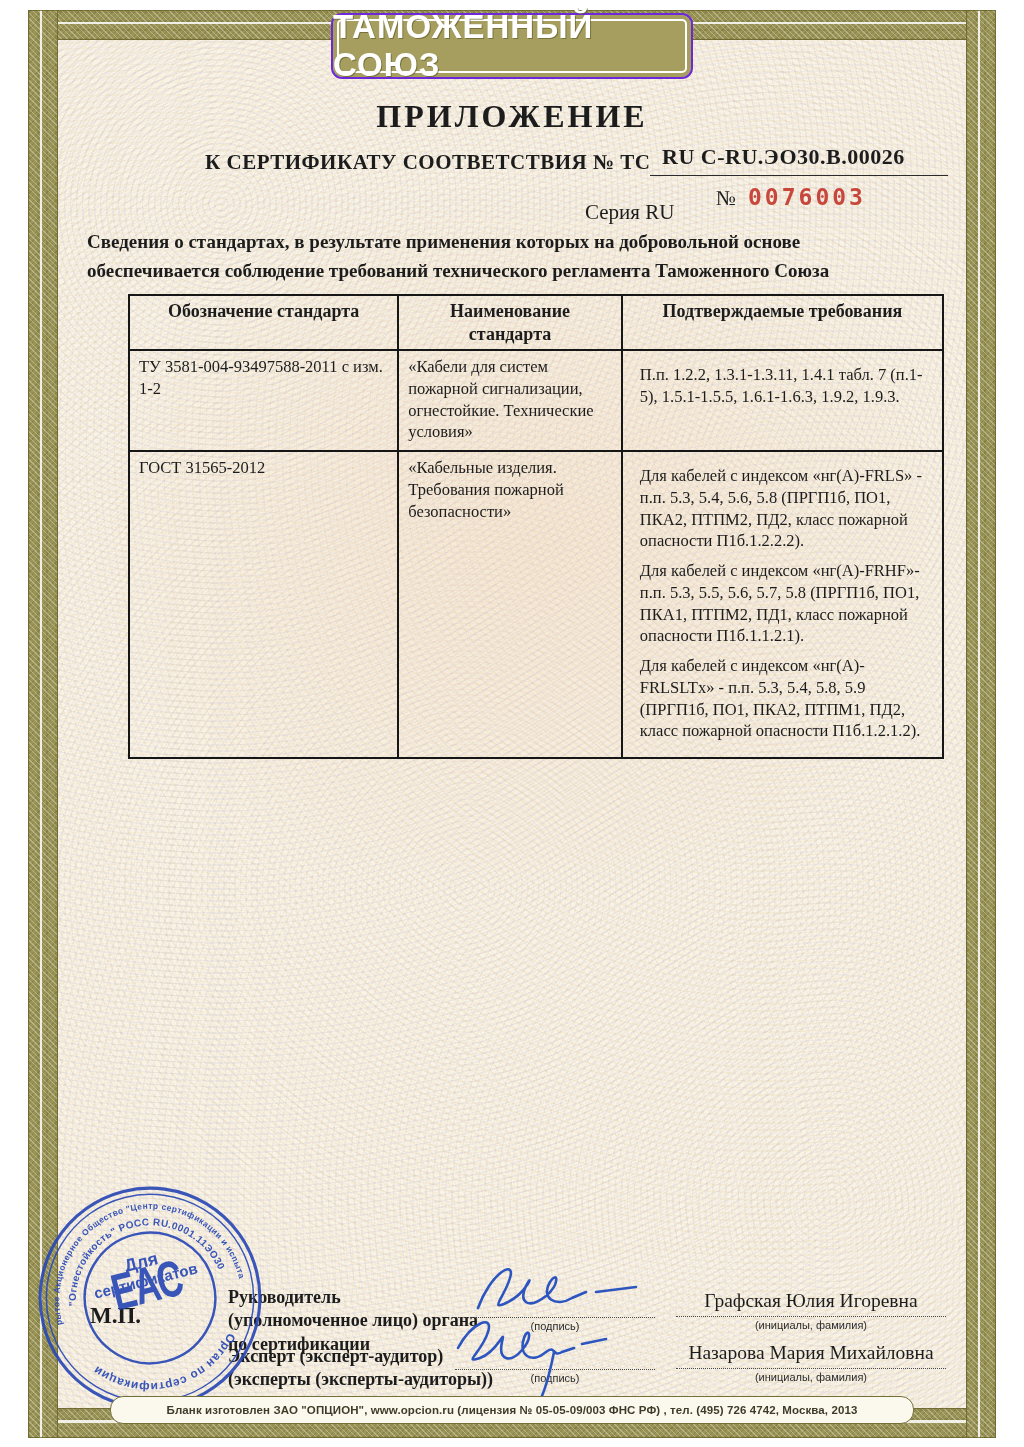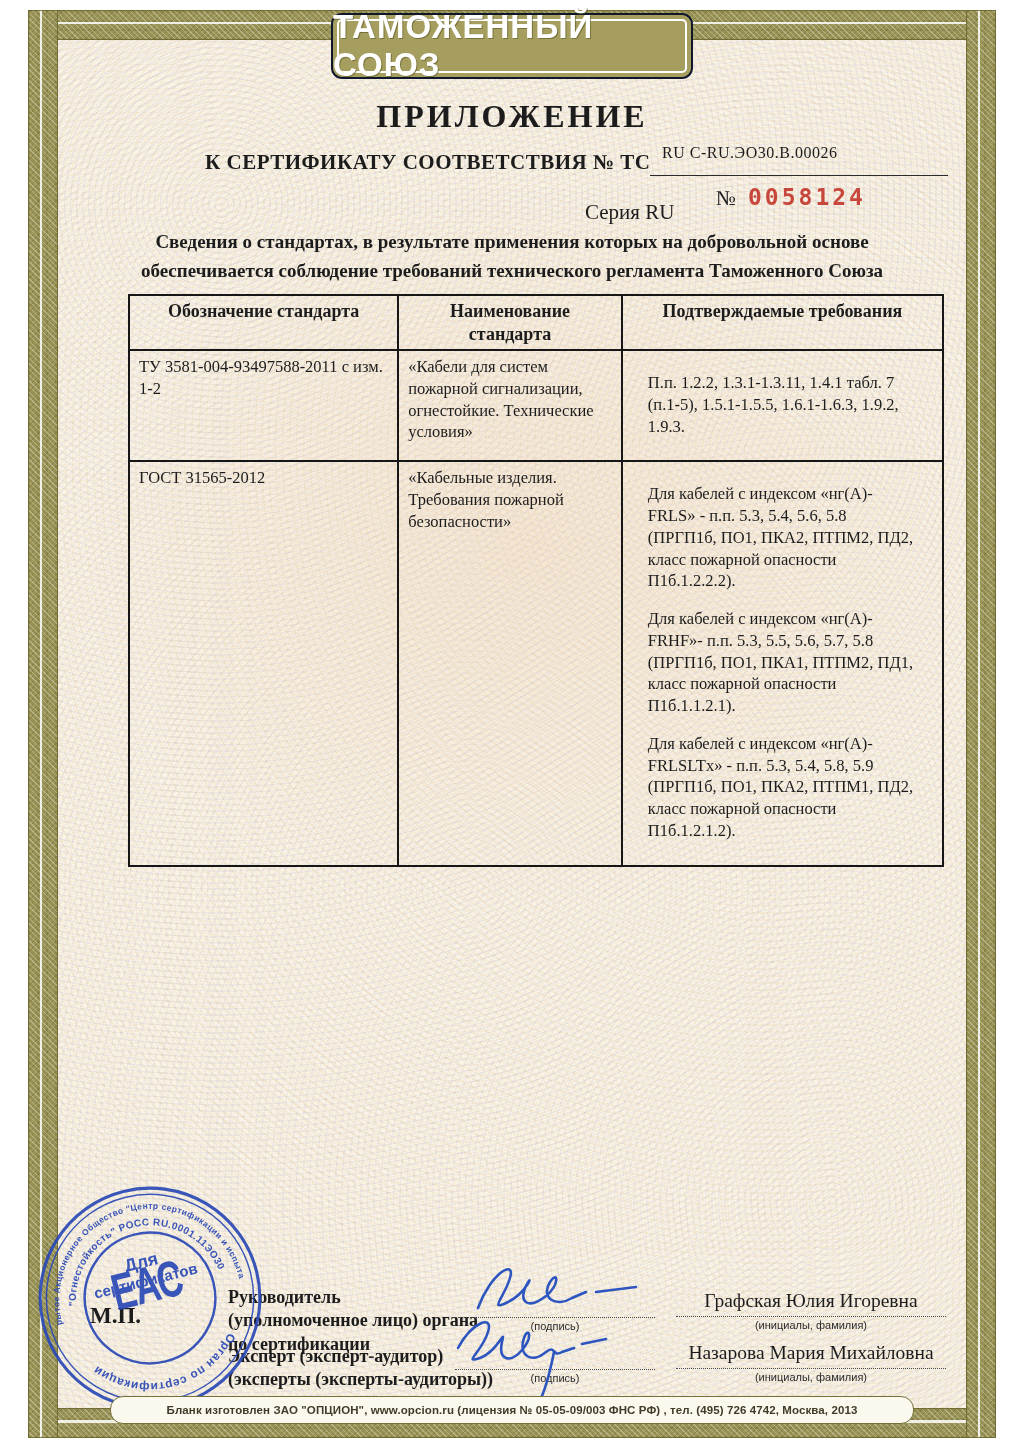--- a/index.html
+++ b/index.html
@@ -31,43 +31,43 @@
       radial-gradient(ellipse 640px 520px at 52% 37%,rgba(238,203,172,.30),transparent 70%),
       repeating-radial-gradient(circle at 18% 12%,rgba(130,130,205,.085) 0 1.5px,transparent 1.5px 6px),
       repeating-radial-gradient(circle at 78% 30%,rgba(214,178,90,.10) 0 1.5px,transparent 1.5px 7px),
       repeating-radial-gradient(circle at 45% 62%,rgba(205,130,130,.07) 0 1.5px,transparent 1.5px 5.5px),
       repeating-radial-gradient(circle at 85% 85%,rgba(130,130,205,.07) 0 1.5px,transparent 1.5px 6.5px),
       repeating-radial-gradient(circle at 10% 90%,rgba(214,178,90,.08) 0 1.5px,transparent 1.5px 6px),
       #f8f3e5;}
 
   
   .banner{position:absolute;left:50%;transform:translateX(-50%);top:13px;width:358px;height:62px;
-      background:#a59e5e;border:2px solid #0f172a;border-radius:11px;z-index:6;
+      background:#a59e5e;border:2px solid #6d28d9;border-radius:11px;z-index:6;
       box-shadow:inset 0 0 0 4px #a59e5e,inset 0 0 0 6px #ffffff;
       display:flex;align-items:center;justify-content:center;
       font-family:"Liberation Sans","DejaVu Sans",sans-serif;font-weight:bold;
       font-size:33px;color:#ffffff;letter-spacing:1px;text-shadow:1px 1px 0 rgba(90,85,35,.6);}
 
   .abs{position:absolute;}
   .title{left:0;top:98px;width:100%;text-align:center;font-size:32px;font-weight:bold;letter-spacing:3px;}
   .subtitle{left:205px;top:150px;font-size:21px;font-weight:bold;letter-spacing:.5px;}
-  .certnum{left:662px;top:144px;font-size:16px;font-weight:normal;letter-spacing:.5px;text-align:center;}
+  .certnum{left:662px;top:144px;font-size:22px;font-weight:bold;letter-spacing:.5px;text-align:center;}
   .certline{left:650px;top:175px;width:298px;height:0;border-bottom:1.5px solid #2b2b2b;}
   .series{left:585px;top:200px;font-size:21px;}
   .numsign{left:716px;top:186px;font-size:21px;}
   .serial{left:748px;top:184px;font-family:"DejaVu Sans Mono","Liberation Mono",monospace;
           font-size:23px;font-weight:bold;letter-spacing:3px;}
-  .intro{left:87px;top:228px;width:850px;text-align:center;font-size:19px;font-weight:bold;line-height:1.5;}
+  .intro{left:87px;top:228px;width:850px;text-align:left;font-size:19px;font-weight:bold;line-height:1.5;}
 
   
   table.std{position:absolute;left:128px;top:294px;width:816px;border-collapse:collapse;
       font-size:16.5px;line-height:1.32;}
   table.std th,table.std td{border:2px solid #161616;vertical-align:top;padding:5px 9px 7px 9px;}
   table.std th{font-size:18px;text-align:center;padding:4px 22px;line-height:1.25;}
-  table.std td p{margin:16px;}
+  table.std td p{margin:8px;}
   col.c1{width:270px;} col.c2{width:224px;} col.c3{width:322px;}
 
   
   .stamp{position:absolute;left:36px;top:1184px;width:228px;height:228px;
          transform:rotate(-14deg);opacity:.92;z-index:5;}
   .mp{left:90px;top:1303px;font-size:23px;font-weight:bold;z-index:3;}
 
   
   .role{font-size:18px;font-weight:bold;line-height:1.3;}
   .role.head{left:228px;top:1286px;width:252px;}
@@ -98,21 +98,21 @@
   <div class="banner">
     <span>ТАМОЖЕННЫЙ СОЮЗ</span>
   </div>
 
   <div class="abs title">ПРИЛОЖЕНИЕ</div>
   <div class="abs subtitle">К СЕРТИФИКАТУ СООТВЕТСТВИЯ  № ТС</div>
   <div class="abs certnum">RU C-RU.ЭО30.В.00026</div>
   <div class="abs certline"></div>
   <div class="abs series">Серия RU</div>
   <div class="abs numsign">№</div>
-  <div class="abs serial" style="color:#c8473c;">0058124</div>
+  <div class="abs serial" style="color:#c8473c;">0076003</div>
 
   <div class="abs intro">Сведения о стандартах, в результате применения которых на добровольной основе обеспечивается соблюдение требований технического регламента Таможенного Союза</div>
 
   <table class="std">
     <colgroup>
         <col class="c1">
         <col class="c2">
         <col class="c3">
       </colgroup>
     <thead>

